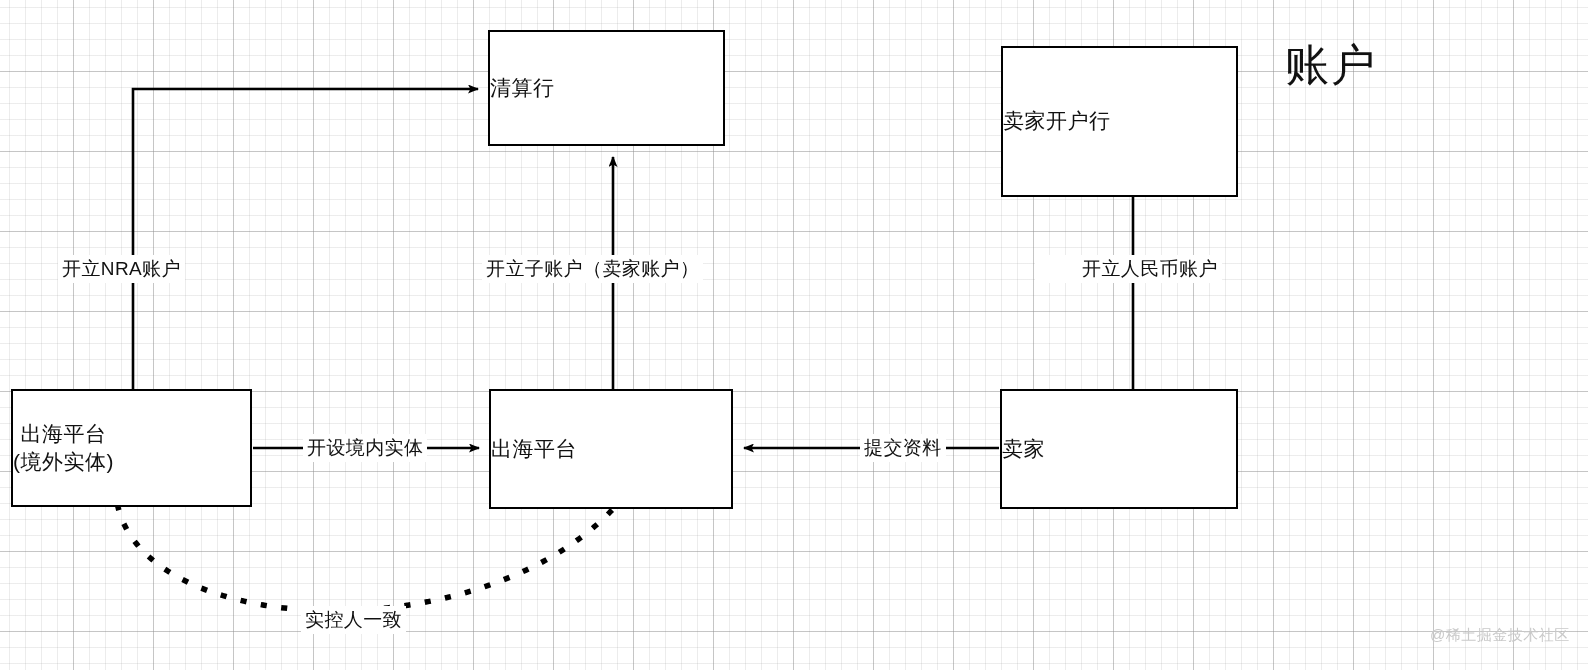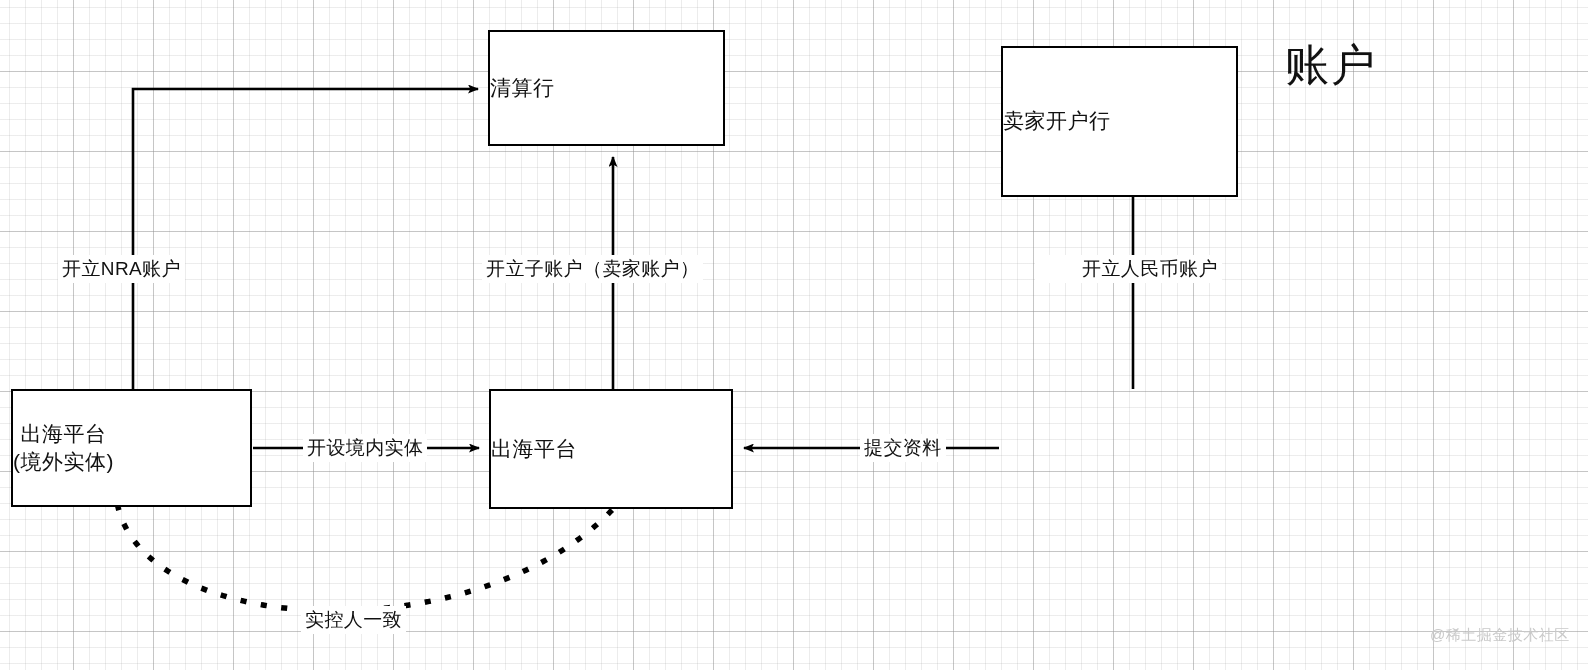--- a/index.html
+++ b/index.html
@@ -145,20 +145,23 @@
 
   <div class="node" id="node-platform-offshore">
     <span>出海平台
 (境外实体)</span>
   </div>
 
   <div class="node" id="node-platform">
     <span>出海平台</span>
   </div>
 
+  <div class="node" id="node-seller">
+    <span>卖家</span>
+  </div>
 
   <div class="edge-label" id="label-nra">开立NRA账户</div>
   <div class="edge-label" id="label-sub-account">开立子账户（卖家账户）</div>
   <div class="edge-label" id="label-rmb">开立人民币账户</div>
   <div class="edge-label" id="label-setup-entity">开设境内实体</div>
   <div class="edge-label" id="label-submit-docs">提交资料</div>
   <div class="edge-label" id="label-same-controller">实控人一致</div>
 
   <div id="title">账户</div>
   <div id="watermark">@稀土掘金技术社区</div>

